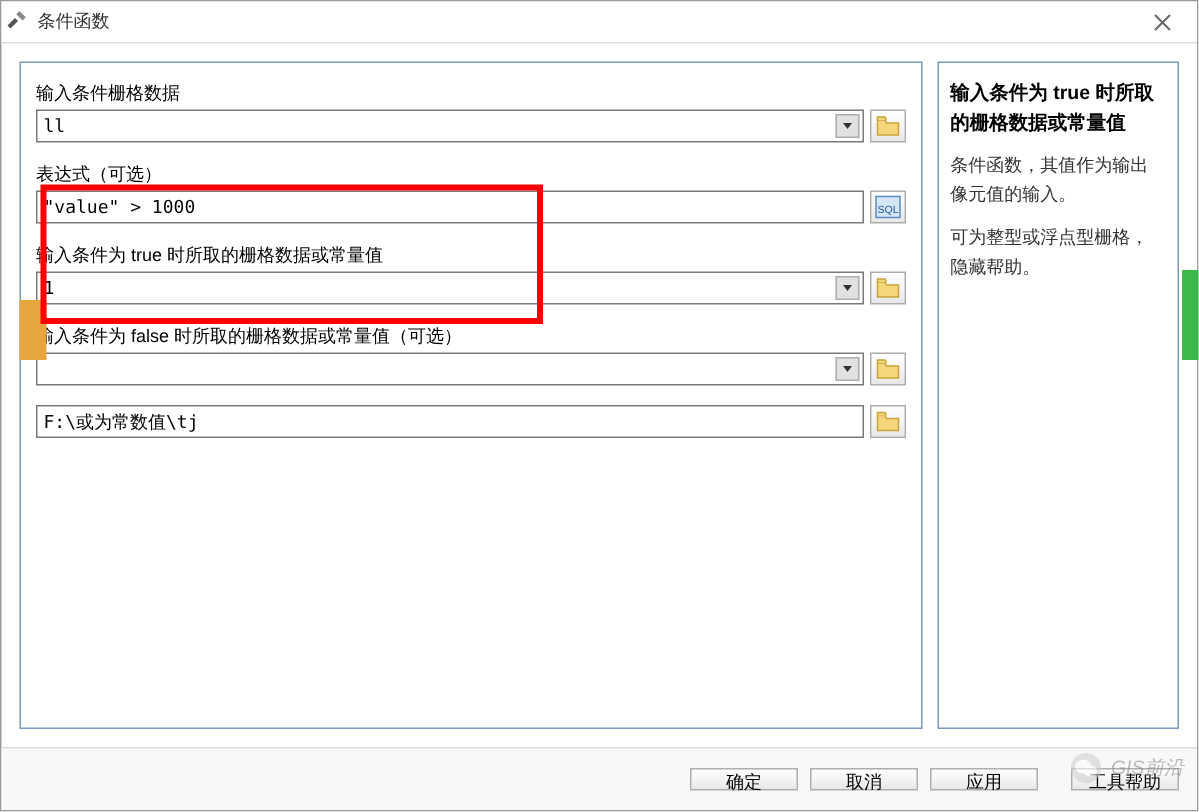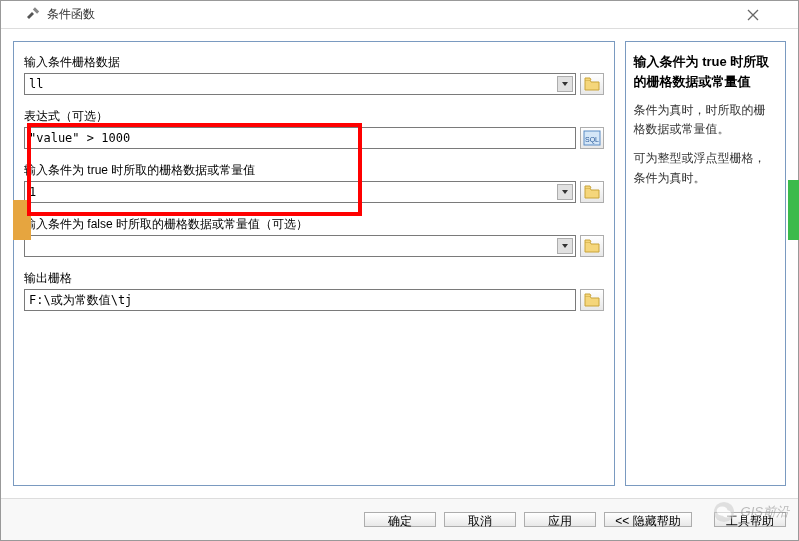--- a/index.html
+++ b/index.html
@@ -1,18 +1,18 @@
 <!DOCTYPE html>
 <html><head>
   <meta charset="utf-8">
   <style>
     * { box-sizing: border-box; margin: 0; padding: 0; }
     body { font-family: "Microsoft YaHei", SimSun, Arial, sans-serif; font-size: 12px; background: #fff; width: 799px; height: 541px; position: relative; }
     .window { width: 799px; height: 541px; border: 1px solid #999; background: #fff; display: flex; flex-direction: column; }
-    .titlebar { height: 28px; background: #fff; border-bottom: 1px solid #ddd; display: flex; align-items: center; padding: 0 24px; }
+    .titlebar { height: 28px; background: #fff; border-bottom: 1px solid #ddd; display: flex; align-items: center; padding: 0 2px; }
     .titlebar .hammer { width: 16px; height: 16px; margin-right: 6px; }
     .titlebar .title { flex: 1; color: #333; }
     .titlebar .close { width: 42px; height: 26px; display:flex; align-items:center; justify-content:center; color:#666; }
     .body { flex: 1; display: flex; }
     .left-panel { width: 636px; border: 1px solid #7a9ac0; margin: 12px 0 12px 12px; padding: 12px 10px; position: relative; background: #fff; }
     .right-panel { width: 170px; border: 1px solid #7a9ac0; margin: 12px 12px 12px 10px; padding: 10px 8px; background: #fff; }
     .form-group { margin-bottom: 13px; position: relative; }
     .form-label { display: block; margin-bottom: 2px; color: #000; font-size: 12px; }
     .input-row { display: flex; align-items: center; gap: 4px; }
     .combo { flex: 1; height: 22px; border: 1px solid #7a7a7a; background: #fff; display: flex; align-items: center; padding: 0 4px; font-family: monospace, SimSun; font-size: 12px; position: relative; }
@@ -128,48 +128,46 @@
           <div class="icon-btn">
             <svg class="folder-icon" viewBox="0 0 16 14">
                 <path d="M1 3 L6 3 L7 5 L15 5 L15 13 L1 13 Z" fill="#f5d67b" stroke="#c9a43a"></path>
                 <path d="M1 3 L1 1 L6 1 L7 3" fill="#f5d67b" stroke="#c9a43a"></path>
               </svg>
           </div>
         </div>
       </div>
 
       <div class="form-group">
-        <label class="form-label">输出栅格</label>
         <div class="input-row">
           <div class="combo">
             <span>F:\或为常数值\tj</span>
           </div>
           <div class="icon-btn">
             <svg class="folder-icon" viewBox="0 0 16 14">
                 <path d="M1 3 L6 3 L7 5 L15 5 L15 13 L1 13 Z" fill="#f5d67b" stroke="#c9a43a"></path>
                 <path d="M1 3 L1 1 L6 1 L7 3" fill="#f5d67b" stroke="#c9a43a"></path>
               </svg>
           </div>
         </div>
       </div>
 
     </div>
 
     <div class="right-panel">
       <div class="help-title">输入条件为 true 时所取的栅格数据或常量值</div>
-      <div class="help-text">条件为真时，时所取的栅格数据或常量值。</div>
-      <div class="help-text">可为整型或浮点型栅格，条件为真时。</div>
+      <div class="help-text">条件函数，其值作为输出像元值的输入。</div>
+      <div class="help-text">可为整型或浮点型栅格，隐藏帮助。</div>
     </div>
   </div>
 
   <div class="button-row">
     <button class="btn">确定</button>
     <button class="btn">取消</button>
     <button class="btn">应用</button>
-    <button class="btn hide-help">&lt;&lt; 隐藏帮助</button>
     <div class="help-btn-area">
       <button class="btn">工具帮助</button>
     </div>
   </div>
 </div>
 
 <div class="green-strip"></div>
 
 <div class="watermark">
   <svg class="wechat" viewBox="0 0 24 24">

